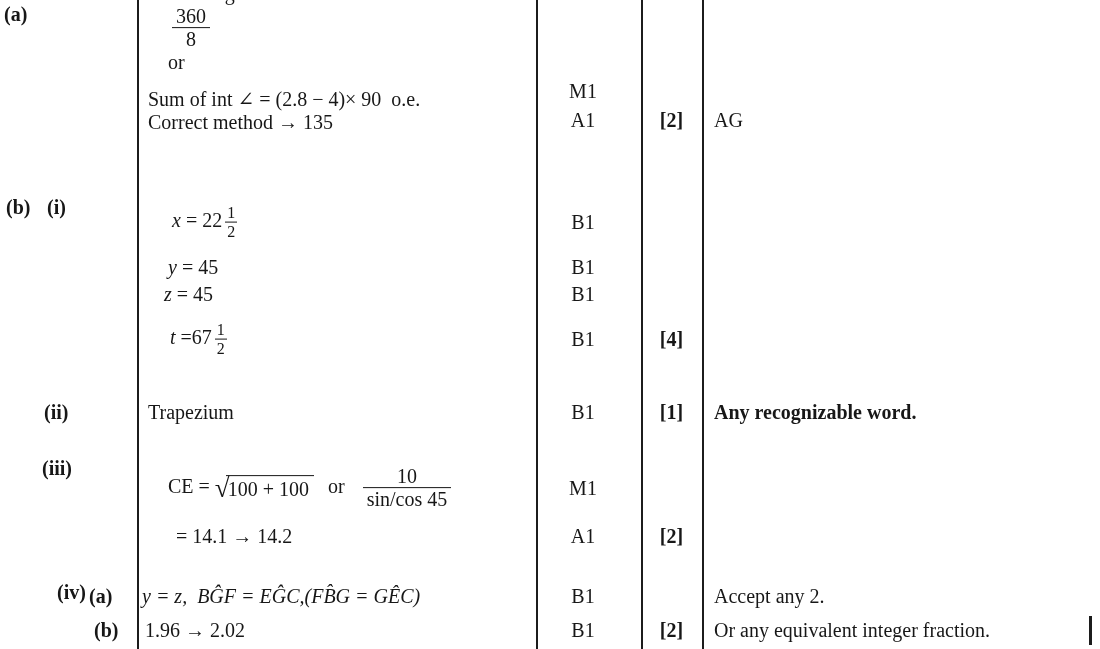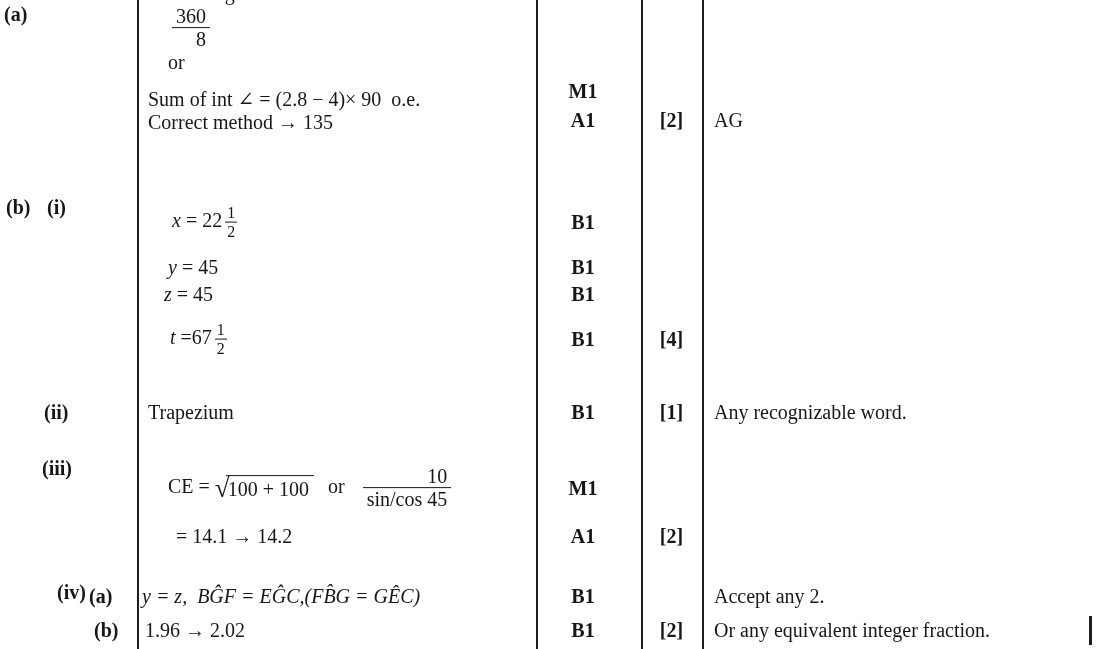--- a/index.html
+++ b/index.html
@@ -14,25 +14,25 @@
   .rule { position:absolute; top:0; bottom:0; width:2px; background:#1c1c1c; }
   .rule-a { left:137px; }
   .rule-b { left:536px; }
   .rule-c { left:641px; }
   .rule-d { left:702px; }
   .cell {
     position:absolute; transform:translateY(-50%);
     white-space:pre; line-height:1.15;
   }
   .lbl { font-weight:bold; }
-  .mark { font-weight:bold; left:537px; width:92px; text-align:center; }
+  .mark { font-weight:normal; left:537px; width:92px; text-align:center; }
   .total { font-weight:bold; left:641px; width:61px; text-align:center; }
   .comment { left:714px; }
   .math { font-style:italic; }
-  .frac { display:inline-block; text-align:right; vertical-align:middle; margin:0 4px; }
+  .frac { display:inline-block; text-align:center; vertical-align:middle; margin:0 4px; }
   .frac .fnum, .frac .fden { display:block; line-height:1.12; padding:0 4px; }
   .frac .fden { border-top:1.7px solid #171717; }
   .mixed { font-size:16px; margin:0 0 0 3px; vertical-align:middle; }
   .mixed .fnum, .mixed .fden { padding:0 2px; }
   .radsym { font-size:27px; line-height:1; vertical-align:middle; }
   .radicand { display:inline-block; border-top:1.8px solid #171717; padding:2px 5px 0 2px; margin-left:-4px; vertical-align:middle; }
   .sp { display:inline-block; width:14px; }
   .cursor-mark { position:absolute; left:1089px; top:616px; width:3px; height:29px; background:#1c1c1c; }
 </style>
 </head>
@@ -84,21 +84,21 @@
   <div class="cell mark" style="top:222px;">B1</div>
   <div class="cell mark" style="top:267px;">B1</div>
   <div class="cell mark" style="top:294px;">B1</div>
   <div class="cell mark" style="top:339px;">B1</div>
   <div class="cell total" style="top:339px;">[4]</div>
 
   <div class="cell lbl" style="left:44px; top:412px;">(ii)</div>
   <div class="cell" style="left:148px; top:412px;">Trapezium</div>
   <div class="cell mark" style="top:412px;">B1</div>
   <div class="cell total" style="top:412px;">[1]</div>
-  <div class="cell comment" style="top:412px;">Any recognizable word.</div>
+  <div class="cell comment" style="top:412px;font-weight:bold;">Any recognizable word.</div>
 
   <div class="cell lbl" style="left:42px; top:468px;">(iii)</div>
 
   <div class="cell" style="left:148px; top:488px;">
     <span>CE = </span><span class="radsym">√</span><span class="radicand">100 + 100</span><span class="sp"></span><span>or</span><span class="sp"></span><span class="frac"><span class="fnum">10</span><span class="fden">sin/cos 45</span></span>
   </div>
 
   <div class="cell" style="left:176px; top:536px;">= 14.1 → 14.2</div>
 
   <div class="cell mark" style="top:488px;">M1</div>

